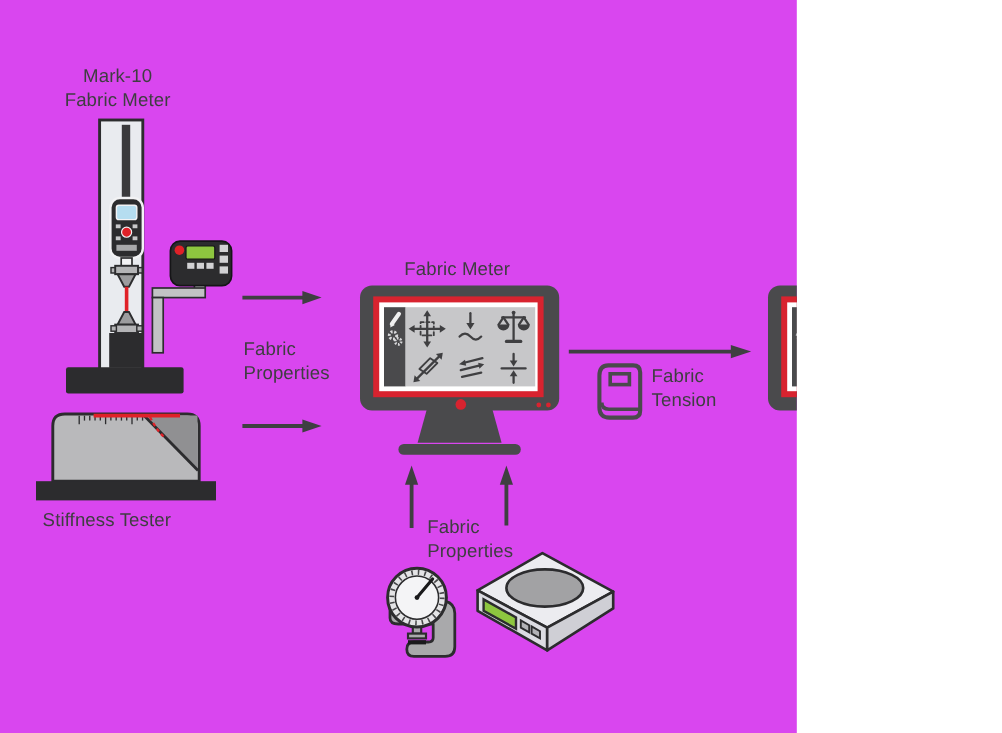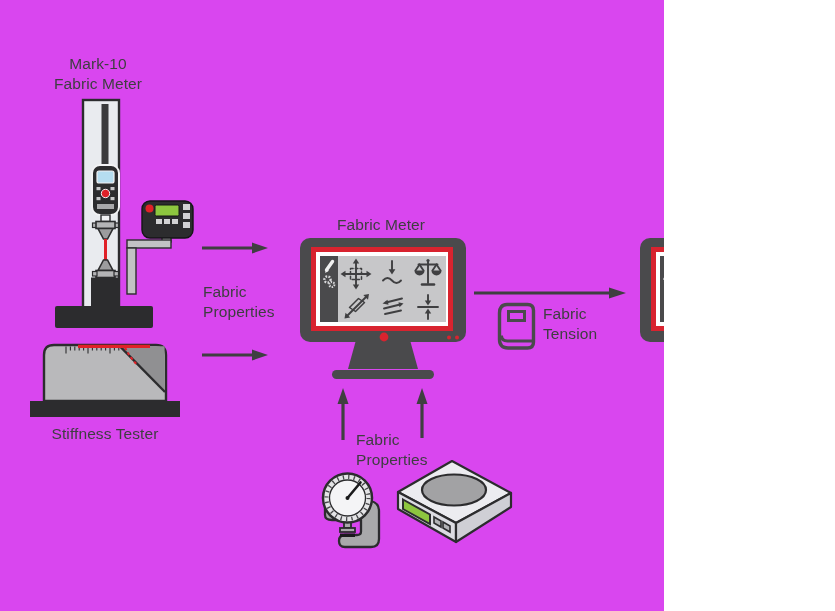--- a/index.html
+++ b/index.html
@@ -87,21 +87,21 @@
       <line x1="75.2" y1="3.4" x2="75.2" y2="7.5"></line>
         <line x1="79.6" y1="3.4" x2="79.6" y2="7.5"></line>
       <line x1="84" y1="3.4" x2="84" y2="10.5"></line>
         <line x1="88.4" y1="3.4" x2="88.4" y2="7.5"></line>
       <line x1="92.8" y1="3.4" x2="92.8" y2="7.5"></line>
     </g>
     <line x1="52" y1="3.4" x2="124" y2="3.4" stroke="#e02128" stroke-width="3.2"></line>
     <path d="M99,4.5 Q104,15 112,22.5" fill="none" stroke="#e02128" stroke-width="2" stroke-dasharray="3,2.6"></path>
     <rect x="4" y="58" width="150" height="16" fill="#2c2c2e"></rect>
   </svg>
-  <div class="abs lbl center" style="left:26px;top:424px;width:158px;">Stiffness Tester</div>
+  <div class="abs lbl center" style="left:10px;top:424px;width:158px;">Stiffness Tester</div>
 
   <svg class="abs" style="left:200px;top:241px;" width="70" height="14" viewBox="0 0 70 14">
     <line x1="2" y1="7" x2="53" y2="7" stroke="#3f3f41" stroke-width="3.2"></line>
       <polygon points="52,1.5 68,7 52,12.5" fill="#3f3f41"></polygon>
   </svg>
   <svg class="abs" style="left:200px;top:348px;" width="70" height="14" viewBox="0 0 70 14">
     <line x1="2" y1="7" x2="53" y2="7" stroke="#3f3f41" stroke-width="3.2"></line>
       <polygon points="52,1.5 68,7 52,12.5" fill="#3f3f41"></polygon>
   </svg>
   <div class="abs lbl" style="left:203px;top:282px;">

